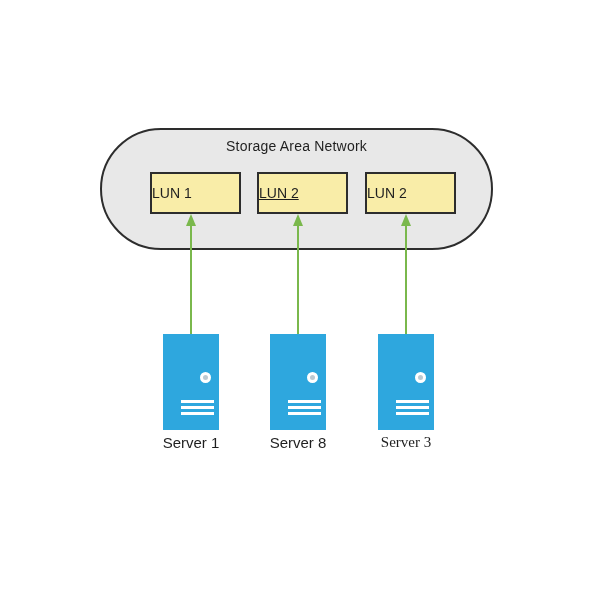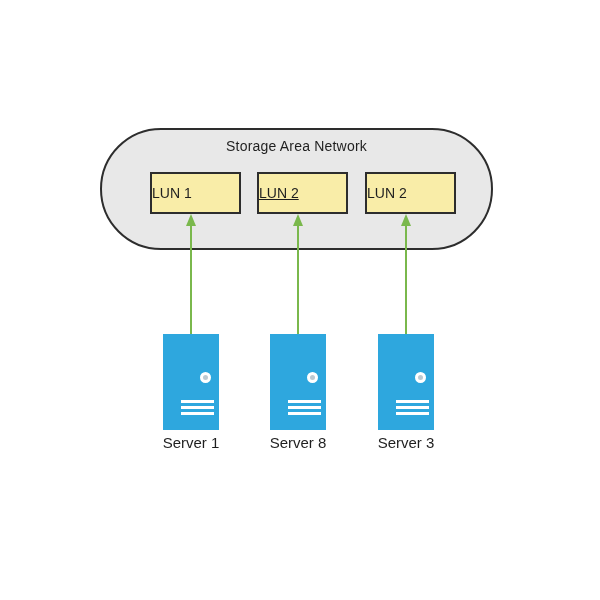--- a/index.html
+++ b/index.html
@@ -112,21 +112,21 @@
   .server-label {
     position: absolute;
     top: 434px;
     width: 90px;
     text-align: center;
     font-size: 15px;
     color: #1f1f1f;
   }
   .sl1 { left: 146px; }
   .sl2 { left: 253px; }
-  .sl3 { left: 361px; }
+  .sl3 { left: 361px; font-family: Liberation Serif, serif; }
 </style>
 </head>
 <body>
 
 <div class="canvas">
 
   <div class="san">
     <div class="san-title">Storage Area Network</div>
   </div>
 

